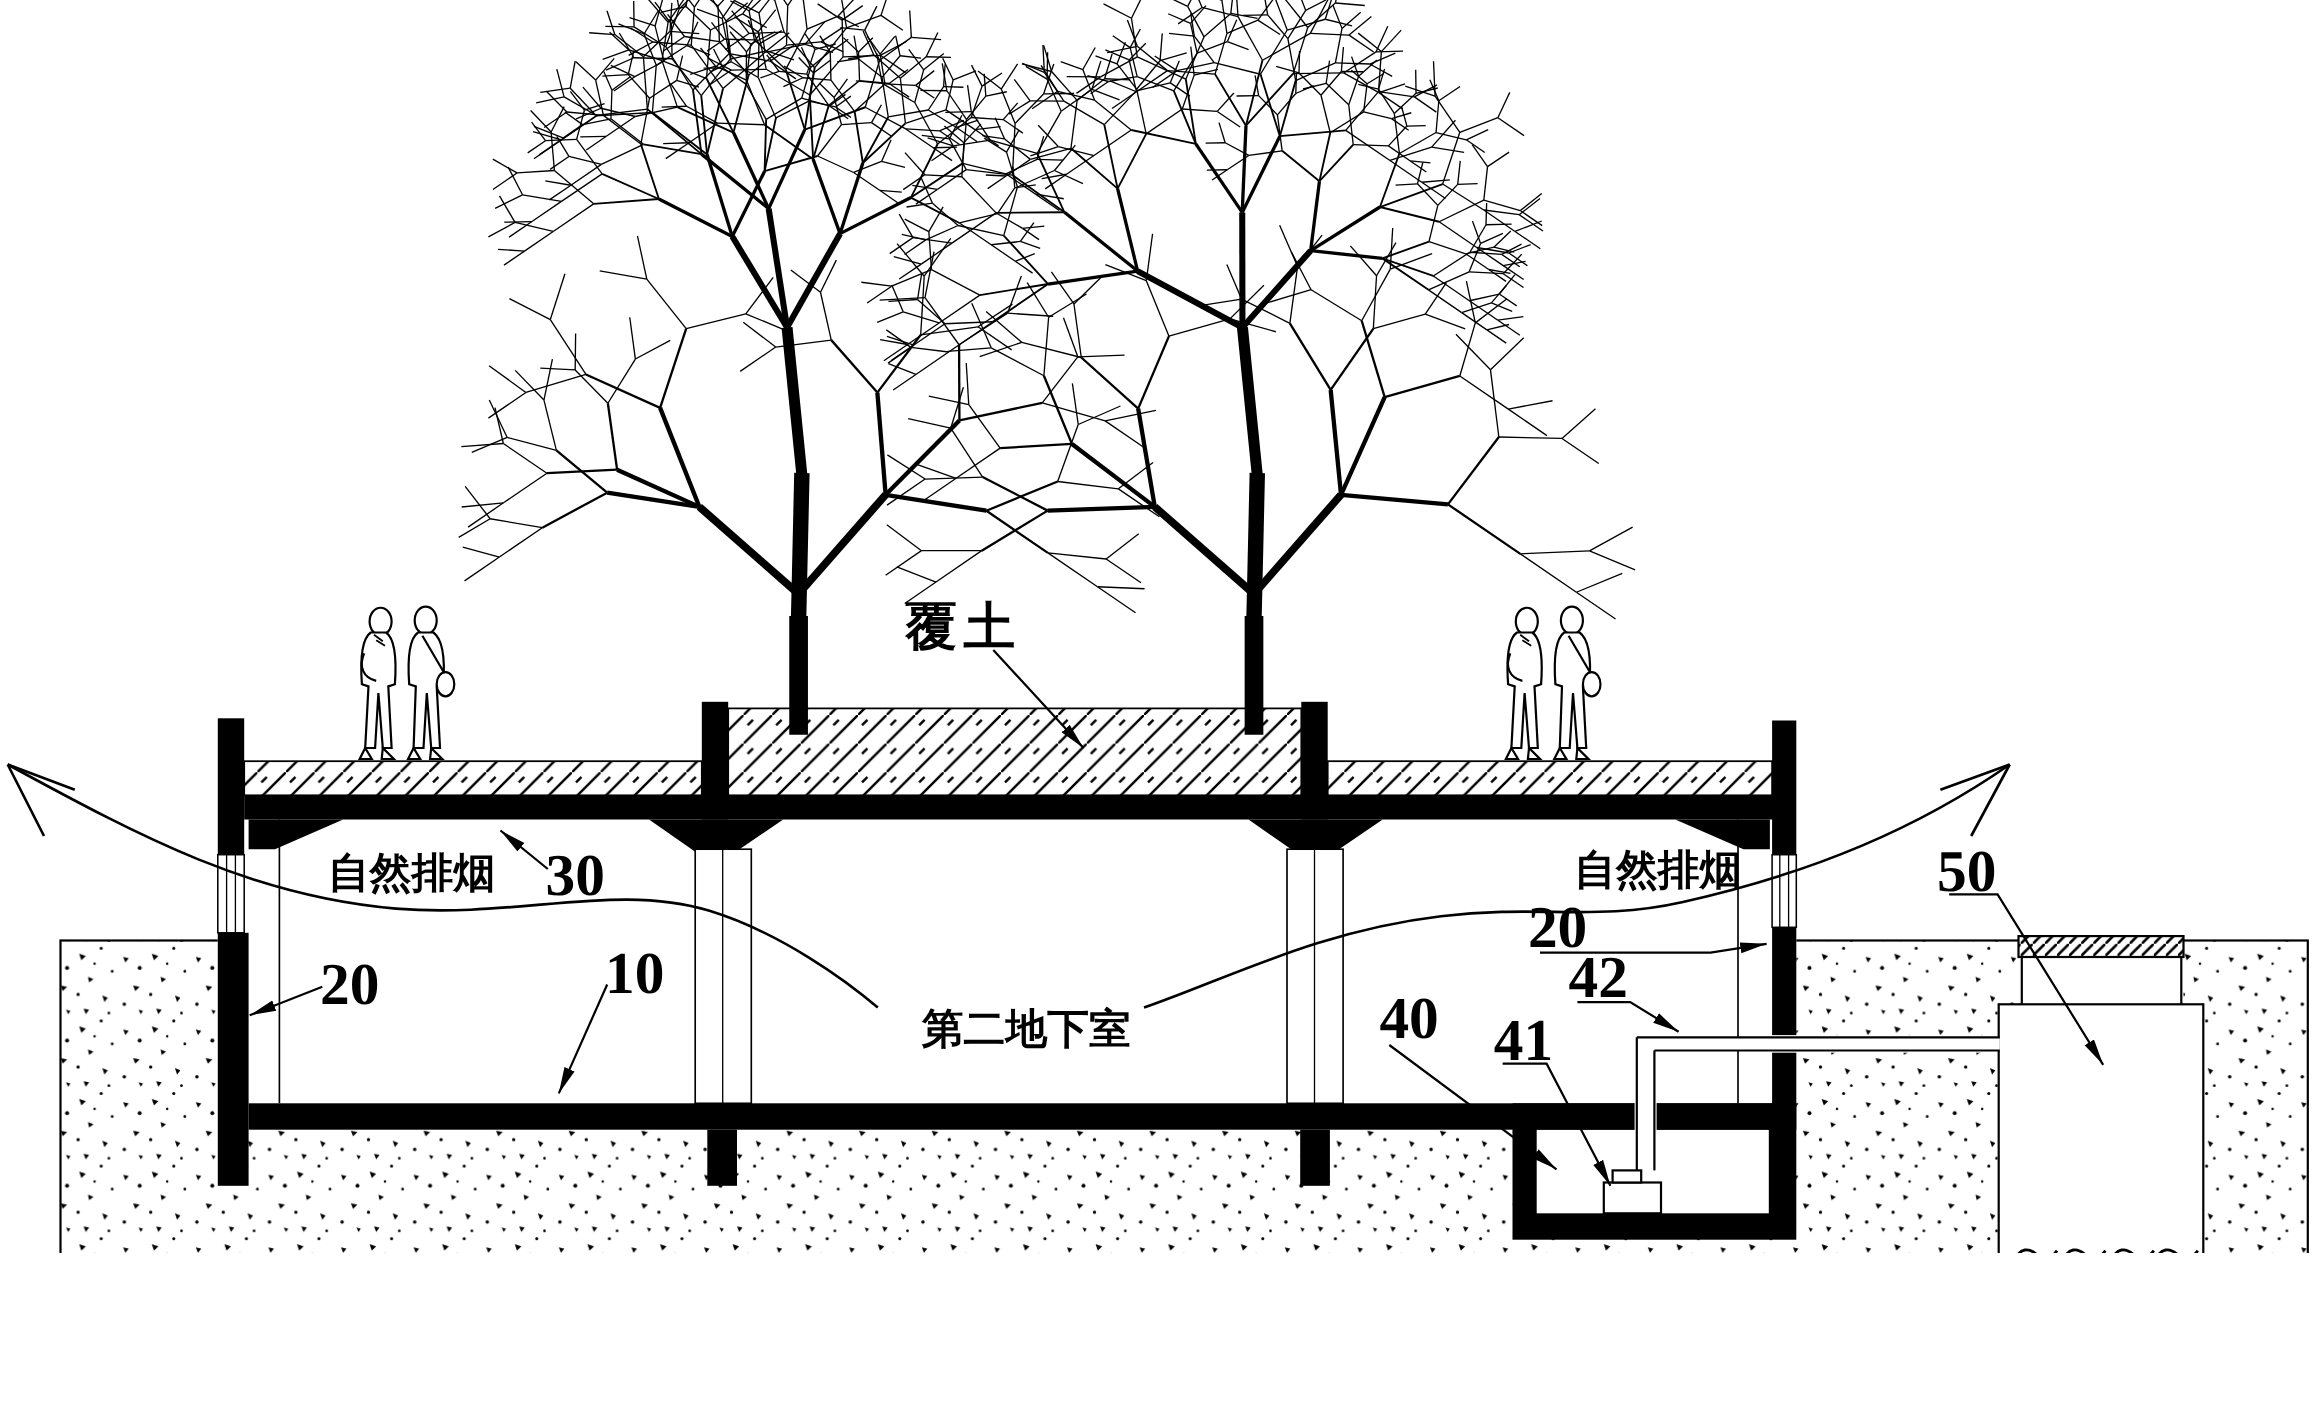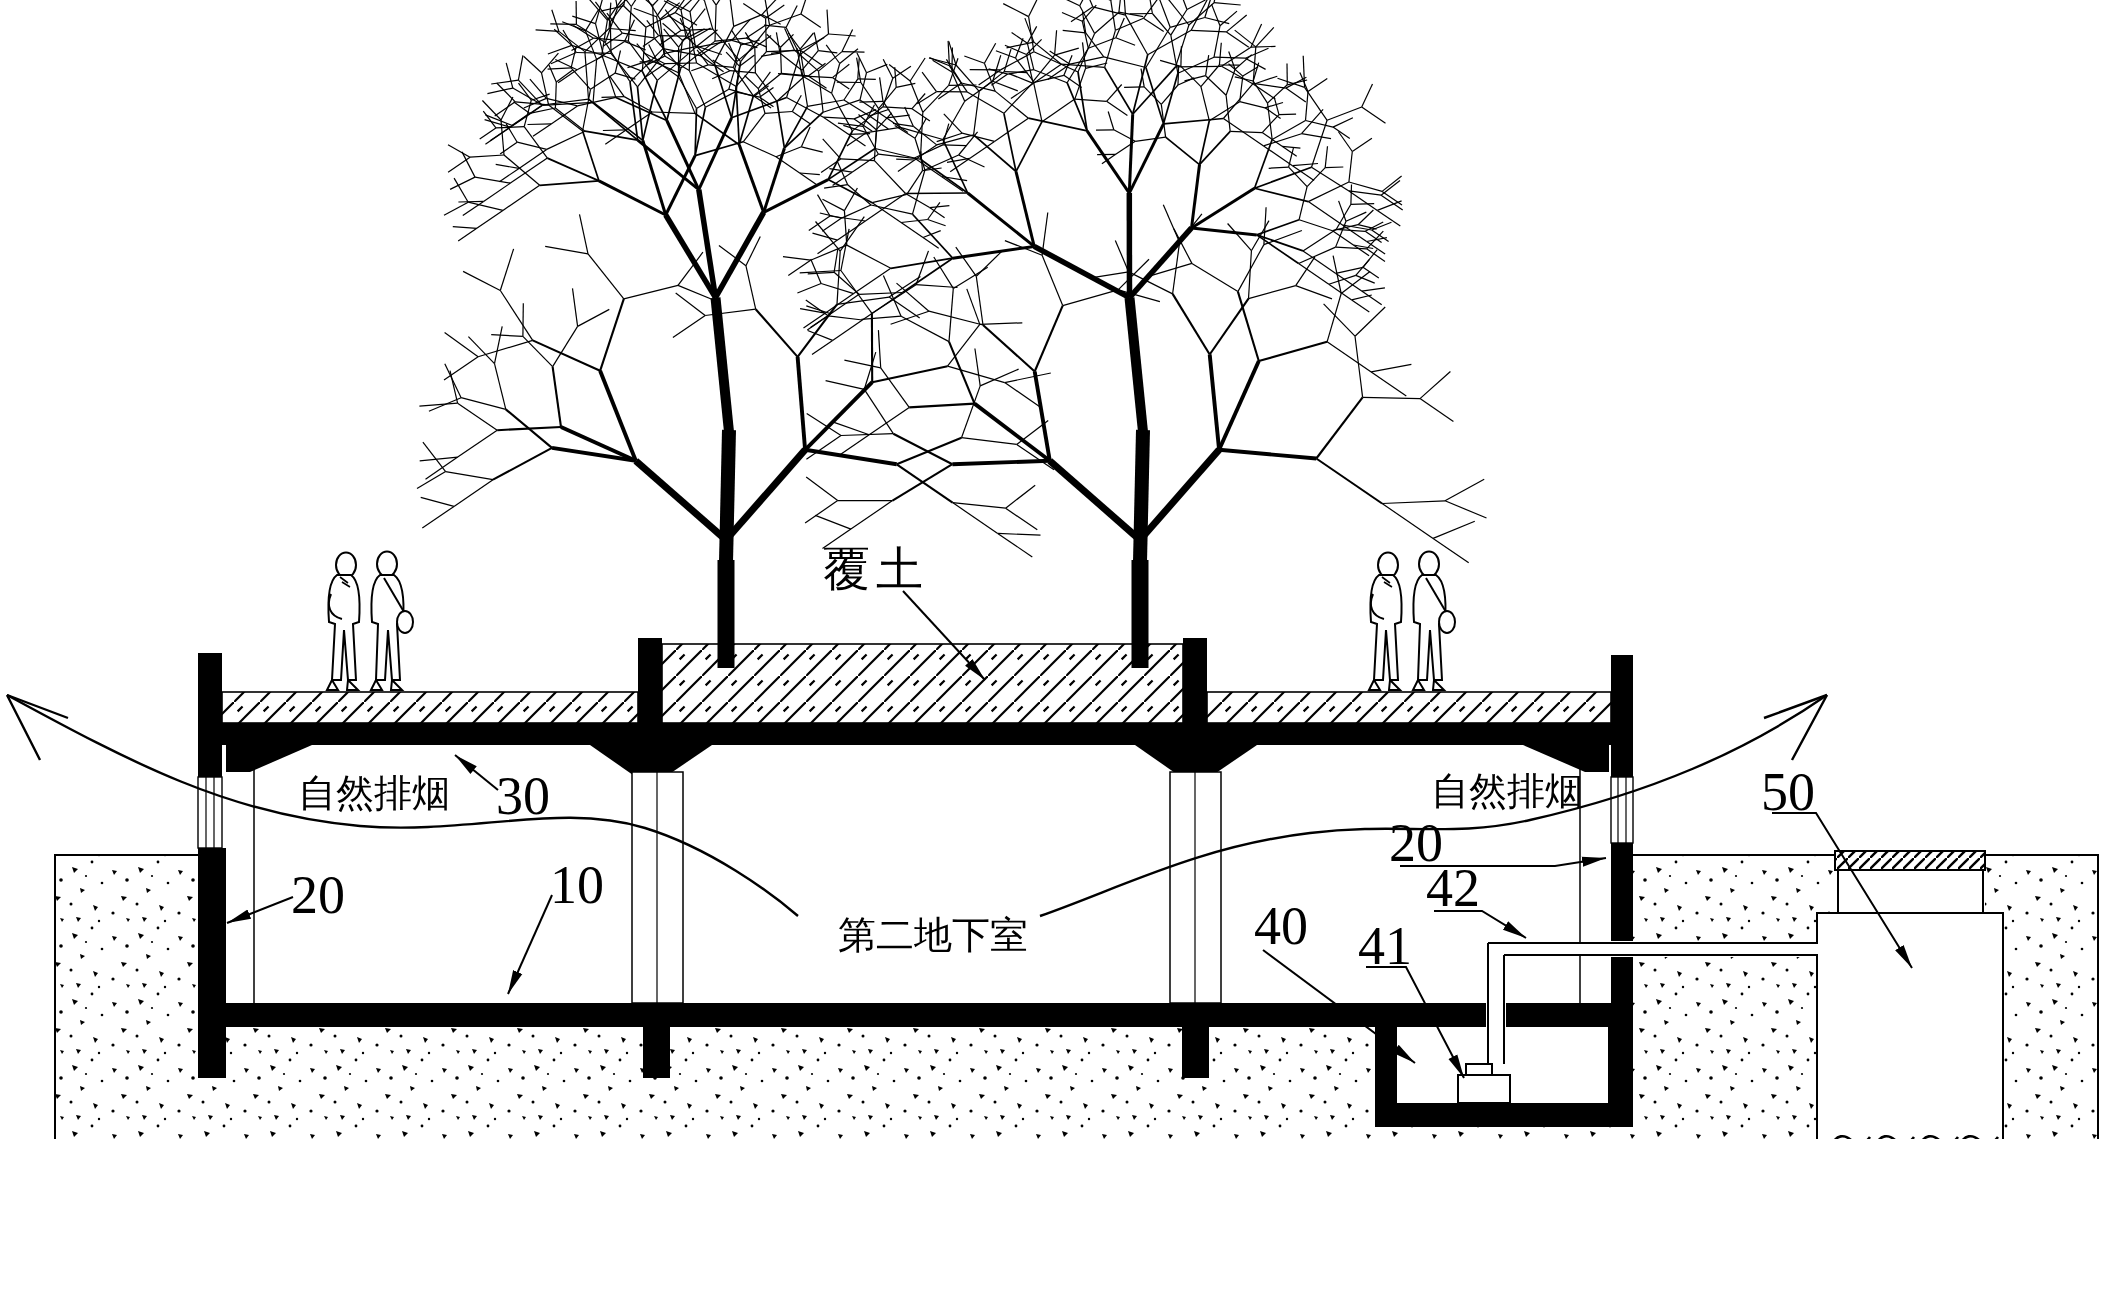--- a/index.html
+++ b/index.html
@@ -1,17 +1,17 @@
 <!DOCTYPE html>
 <html><head>
 <meta charset="utf-8">
 <style>
   html,body{margin:0;padding:0;background:#fff;}
   .stage{position:relative;width:2110px;height:1139px;background:#7dd3fc;overflow:hidden;
-         font-family:"Liberation Sans",sans-serif;}
+         font-family:"Liberation Sans",sans-serif;font-weight:bold;}
   svg{position:absolute;left:0;top:0;}
   text{fill:#000;}
   .num{font-family:"Liberation Serif","DejaVu Serif",serif;font-size:54px;}
   .cjk{font-family:"DejaVu Sans","Liberation Sans",sans-serif;}
 </style>
 </head>
 <body>
 
 <div class="stage">
 <svg width="2110" height="1295" viewBox="0 0 2110 1295">

